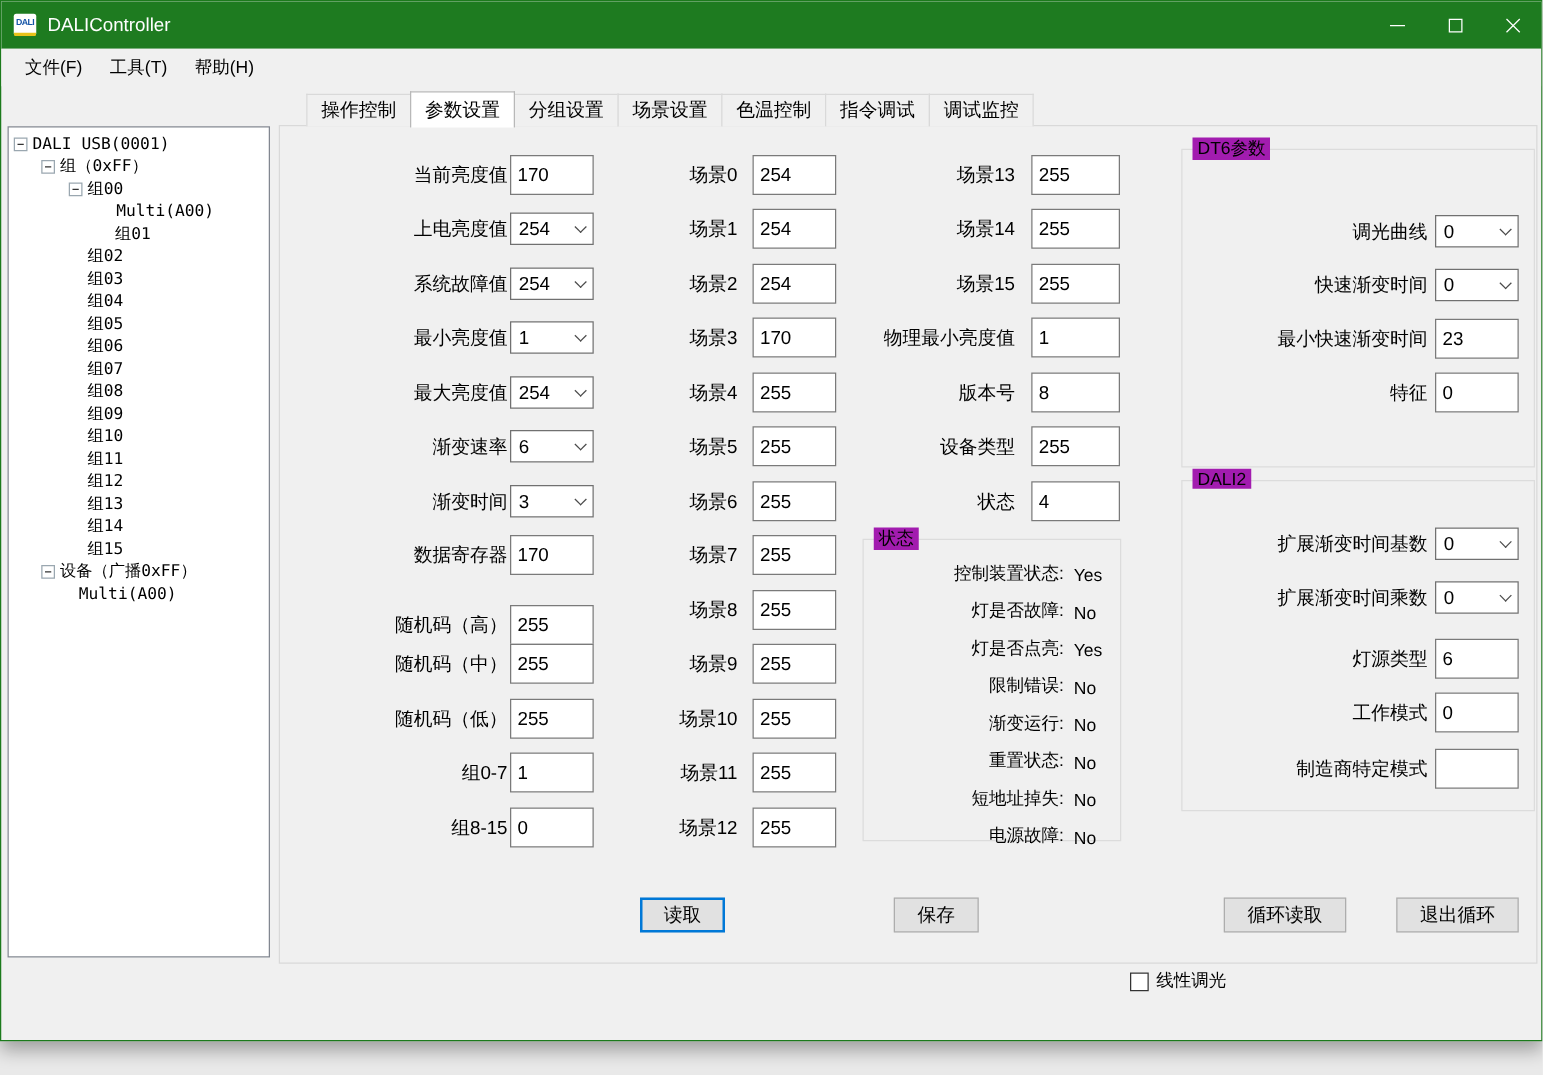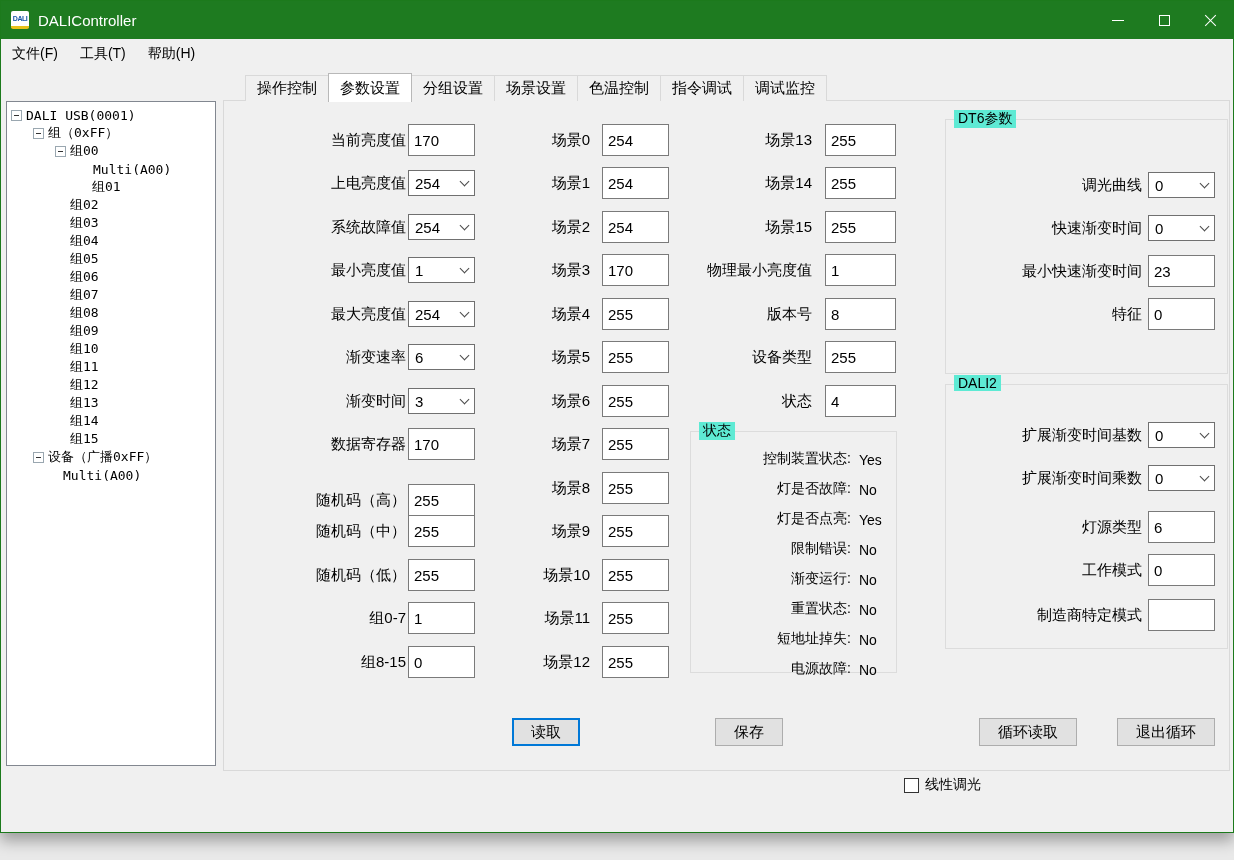--- a/index.html
+++ b/index.html
@@ -15,42 +15,42 @@
   .title-text { color:#fff; font-size:15px; margin-left:9px; }
   .win-btns { margin-left:auto; display:flex; height:100%; }
   .win-btn { width:46px; height:100%; display:flex; align-items:center; justify-content:center; }
   .glyph-min { width:12px; height:1px; background:#fff; }
   .glyph-max { width:11px; height:11px; border:1px solid #fff; }
   .glyph-close { position:relative; width:13px; height:13px; }
   .glyph-close::before,.glyph-close::after { content:""; position:absolute; left:-1px; top:6px; width:15px; height:1px; background:#fff; }
   .glyph-close::before { transform:rotate(45deg); }
   .glyph-close::after { transform:rotate(-45deg); }
   
-  .menubar { position:absolute; left:0; top:38px; right:0; height:30px; background:#f0f0f0; display:flex; align-items:center; }
+  .menubar { position:absolute; left:0; top:38px; right:0; height:30px; background:#f0f0f0; display:flex; align-items:center; padding-left:8px; }
   .menu-item { font-size:14px; padding:4px 11px; }
   
   .treepanel { position:absolute; left:5px; top:100px; width:210px; height:665px; background:#fff; border:1px solid #828790; overflow:hidden; padding-top:4px; font-family:"DejaVu Sans Mono","Liberation Mono",monospace; font-size:13px; }
   .titem { height:18px; display:flex; align-items:center; white-space:nowrap; }
   .texp { width:11px; height:11px; border:1px solid #9aa7b0; background:#fff; display:inline-flex; align-items:center; justify-content:center; margin-right:4px; flex:none; }
   .tminus { width:5px; height:1px; background:#333; }
   .ttext { color:#000; }
   
   .tabstrip { position:absolute; left:244px; top:71px; height:29px; display:flex; align-items:flex-end; z-index:3; }
   .tab { height:26px; padding:0 11px; display:flex; align-items:center; font-size:15px; background:#f0f0f0; border:1px solid #d9d9d9; border-bottom:none; margin-right:-1px; }
   .tab.sel { height:29px; background:#fff; border:1px solid #b8b8b8; border-bottom:none; margin-bottom:-1px; z-index:4; position:relative; }
   
   .content { position:absolute; left:222px; top:99px; width:1007px; height:671px; background:#f0f0f0; border:1px solid #d9d9d9; }
   .frow { position:absolute; display:flex; align-items:center; height:26px; }
   .flabel { font-size:15px; text-align:right; flex:none; }
   .tin { width:67px; height:32px; border:1px solid #7a7a7a; background:#fff; font-size:15px; padding:1px 5px; font-family:inherit; color:#000; }
   .combo { width:67px; height:26px; border:1px solid #707070; background:#fff; display:flex; align-items:center; padding:0 6px; font-size:15px; }
   .combo .cval { flex:1; }
   .chev { width:7px; height:7px; border-right:1px solid #4a4a4a; border-bottom:1px solid #4a4a4a; transform:rotate(45deg); margin-top:-4px; flex:none; }
   .groupbox { position:absolute; border:1px solid #dcdcdc; }
-  .gtitle { position:absolute; top:-10px; left:8px; background:#5eead4; padding:0 4px; font-size:14px; }
+  .gtitle { position:absolute; top:-10px; left:8px; background:#a21caf; padding:0 4px; font-size:14px; }
   .grow { position:absolute; display:flex; align-items:center; height:26px; left:0; }
   .srow { display:flex; align-items:flex-end; height:30px; }
   .slabel { width:160px; text-align:right; font-size:14px; flex:none; }
   .sval { margin-left:8px; font-size:14px; }
   .btn { position:absolute; height:28px; background:#e1e1e1; border:1px solid #adadad; font-size:15px; display:flex; align-items:center; justify-content:center; font-family:inherit; }
   .btn.focused { border:2px solid #0078d7; }
   
   .checkrow { position:absolute; left:223px; top:771px; width:1006px; height:26px; display:flex; align-items:center; }
   .cbox { width:15px; height:15px; border:1px solid #333; background:#fff; margin-left:680px; flex:none; }
   .clabel { font-size:14px; margin-left:6px; }

